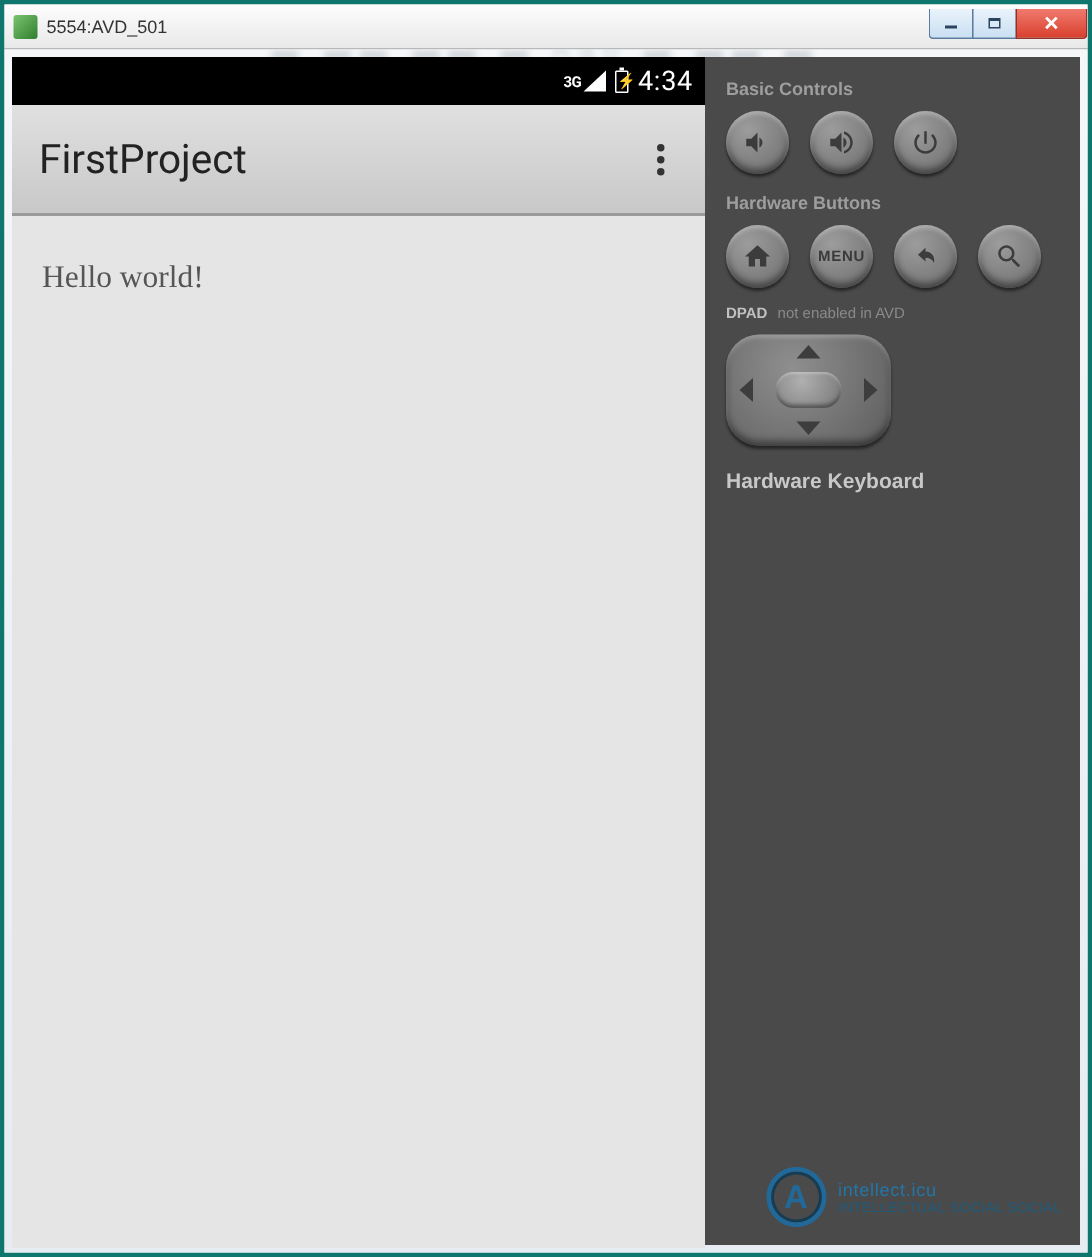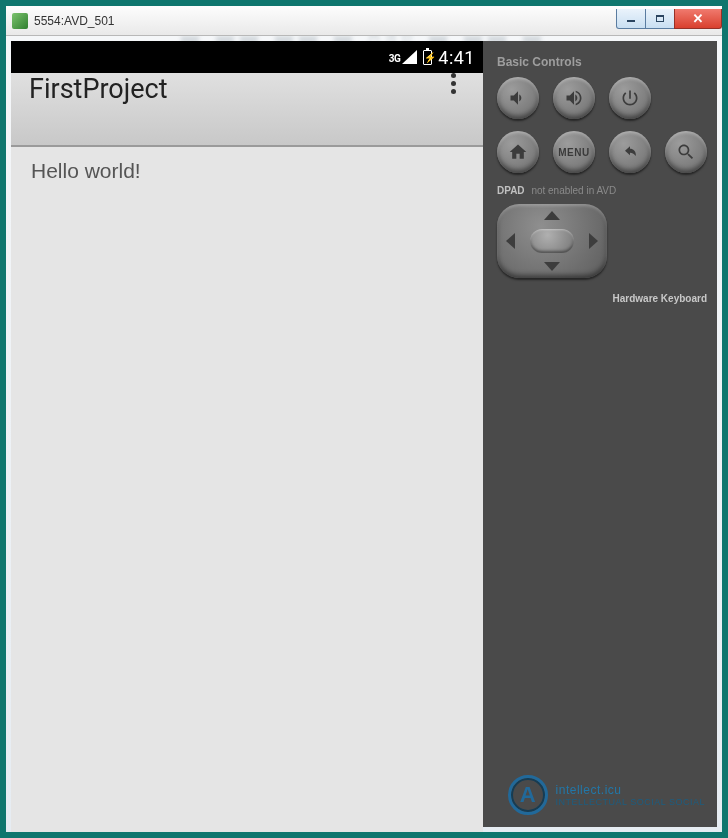--- a/index.html
+++ b/index.html
@@ -1,21 +1,21 @@
 <!DOCTYPE html>
 <html><head>
 <meta charset="utf-8">
 <style>
   * { box-sizing: border-box; margin: 0; padding: 0; }
   body { font-family: "Segoe UI", Tahoma, Arial, sans-serif; background: #e8e8e8; width: 728px; height: 838px; overflow: hidden; }
 
   
   .window {
     width: 728px; height: 838px;
-    border: 6px solid #0f766e;
+    border: 3px solid #0f766e;
     background: #fff;
     display: flex; flex-direction: column;
     box-shadow: 0 0 8px rgba(0,0,0,.25);
   }
   .titlebar {
     height: 30px;
     background: linear-gradient(to bottom, #fdfdfd, #e9e9e9);
     border-bottom: 1px solid #b8b8b8;
     display: flex; align-items: center;
     padding: 0 0 0 6px;
@@ -98,46 +98,46 @@
     position:absolute; inset:0; color:#fff; font-size:10px; line-height:13px; text-align:center;
   }
   .status-bar .clock {
     font-size: 18px; font-weight: 400; letter-spacing: 0.5px;
   }
 
   .action-bar {
     height: 74px;
     background: linear-gradient(to bottom, #e0e0e0, #c8c8c8);
     border-bottom: 2px solid #9a9a9a;
-    display: flex; 
+    display: flex; align-items: center;
     padding: 0 18px;
     color: #222;
   }
   .action-bar .app-title {
     font-size: 27px; font-weight: 400; flex:1;
     font-family: "Roboto", "Segoe UI", sans-serif;
   }
   .action-bar .overflow {
     width: 24px; display:flex; flex-direction:column; align-items:center; gap:3px;
   }
   .action-bar .overflow span {
     width:5px; height:5px; background:#333; border-radius:50%;
   }
 
   .app-content {
     flex:1; background: #e5e5e5;
-    padding: 12px 20px;
+    padding: 28px 20px;
     font-size: 21px; color:#555;
-    font-family: Liberation Sans, sans-serif;
+    font-family: Liberation Serif, serif;
   }
 
   
   .side {
     flex:1; background:#4a4a4a;
-    padding: 10px 10px 10px 14px;
+    padding: 10px 26px 10px 14px;
     color:#b8b8b8;
     font-size:12px;
     position: relative; z-index:1;
   }
   .side h4 {
     font-size:12px; font-weight:600; color:#9e9e9e; margin: 4px 0 8px 0;
   }
   .btn-row { display:flex; gap:14px; margin-bottom:12px; }
   .hw-btn {
     width:42px; height:42px; border-radius:50%;
@@ -170,21 +170,21 @@
   }
   .dpad .up { top:7px; left:50%; transform:translateX(-50%);
     border-left:8px solid transparent; border-right:8px solid transparent; border-bottom:9px solid #3d3d3d; }
   .dpad .down { bottom:7px; left:50%; transform:translateX(-50%);
     border-left:8px solid transparent; border-right:8px solid transparent; border-top:9px solid #3d3d3d; }
   .dpad .left { left:9px; top:50%; transform:translateY(-50%);
     border-top:8px solid transparent; border-bottom:8px solid transparent; border-right:9px solid #3d3d3d; }
   .dpad .right { right:9px; top:50%; transform:translateY(-50%);
     border-top:8px solid transparent; border-bottom:8px solid transparent; border-left:9px solid #3d3d3d; }
 
-  .kbd-note { font-size:10px; color:#9a9a9a; line-height:1.35;text-align:right; }
+  .kbd-note { font-size:14px; color:#9a9a9a; line-height:1.35; }
   .kbd-note b { display:block; color:#c8c8c8; font-weight:600; margin-bottom:1px; }
 
   .watermark {
     position:absolute; right:12px; bottom:12px;
     display:flex; align-items:center; gap:8px; opacity:.85;
   }
   .watermark .logo {
     width:40px; height:40px; border-radius:50%;
     border:3px solid #1b6fa8; color:#1b6fa8;
     display:flex; align-items:center; justify-content:center;
@@ -219,21 +219,21 @@
 
     <div class="device">
       <div class="status-bar">
         <div class="sig">
           <span class="label3g">3G</span>
           <div class="tri"></div>
         </div>
         <div class="batt">
             <div class="bolt">⚡</div>
           </div>
-        <span class="clock">4:41</span>
+        <span class="clock">4:34</span>
       </div>
 
       <div class="action-bar">
         <span class="app-title">FirstProject</span>
         <div class="overflow">
           <span></span>
             <span></span>
             <span></span>
         </div>
       </div>
@@ -256,20 +256,21 @@
               <path d="M3 9v6h4l5 5V4L7 9H3zm13 3c0-1.8-1-3.3-2.5-4.1v8.2c1.5-.8 2.5-2.3 2.5-4.1zM14 3.2v2c2.9.9 5 3.5 5 6.8s-2.1 5.9-5 6.8v2c4-.9 7-4.5 7-8.8s-3-7.9-7-8.8z"></path>
             </svg>
         </div>
         <div class="hw-btn">
           <svg viewBox="0 0 24 24">
               <path d="M13 3h-2v10h2V3zm4.8 2.2l-1.4 1.4C18 8.1 19 10 19 12c0 3.9-3.1 7-7 7s-7-3.1-7-7c0-2 1-3.9 2.6-5.4L6.2 5.2C4.2 7 3 9.4 3 12c0 5 4 9 9 9s9-4 9-9c0-2.6-1.2-5-3.2-6.8z"></path>
             </svg>
         </div>
       </div>
 
+      <h4>Hardware Buttons</h4>
       <div class="btn-row">
         <div class="hw-btn">
           <svg viewBox="0 0 24 24">
               <path d="M12 3l10 9h-3v8h-5v-6h-4v6H5v-8H2l10-9z"></path>
             </svg>
         </div>
         <div class="hw-btn menu-btn">
           <span>MENU</span>
         </div>
         <div class="hw-btn">

